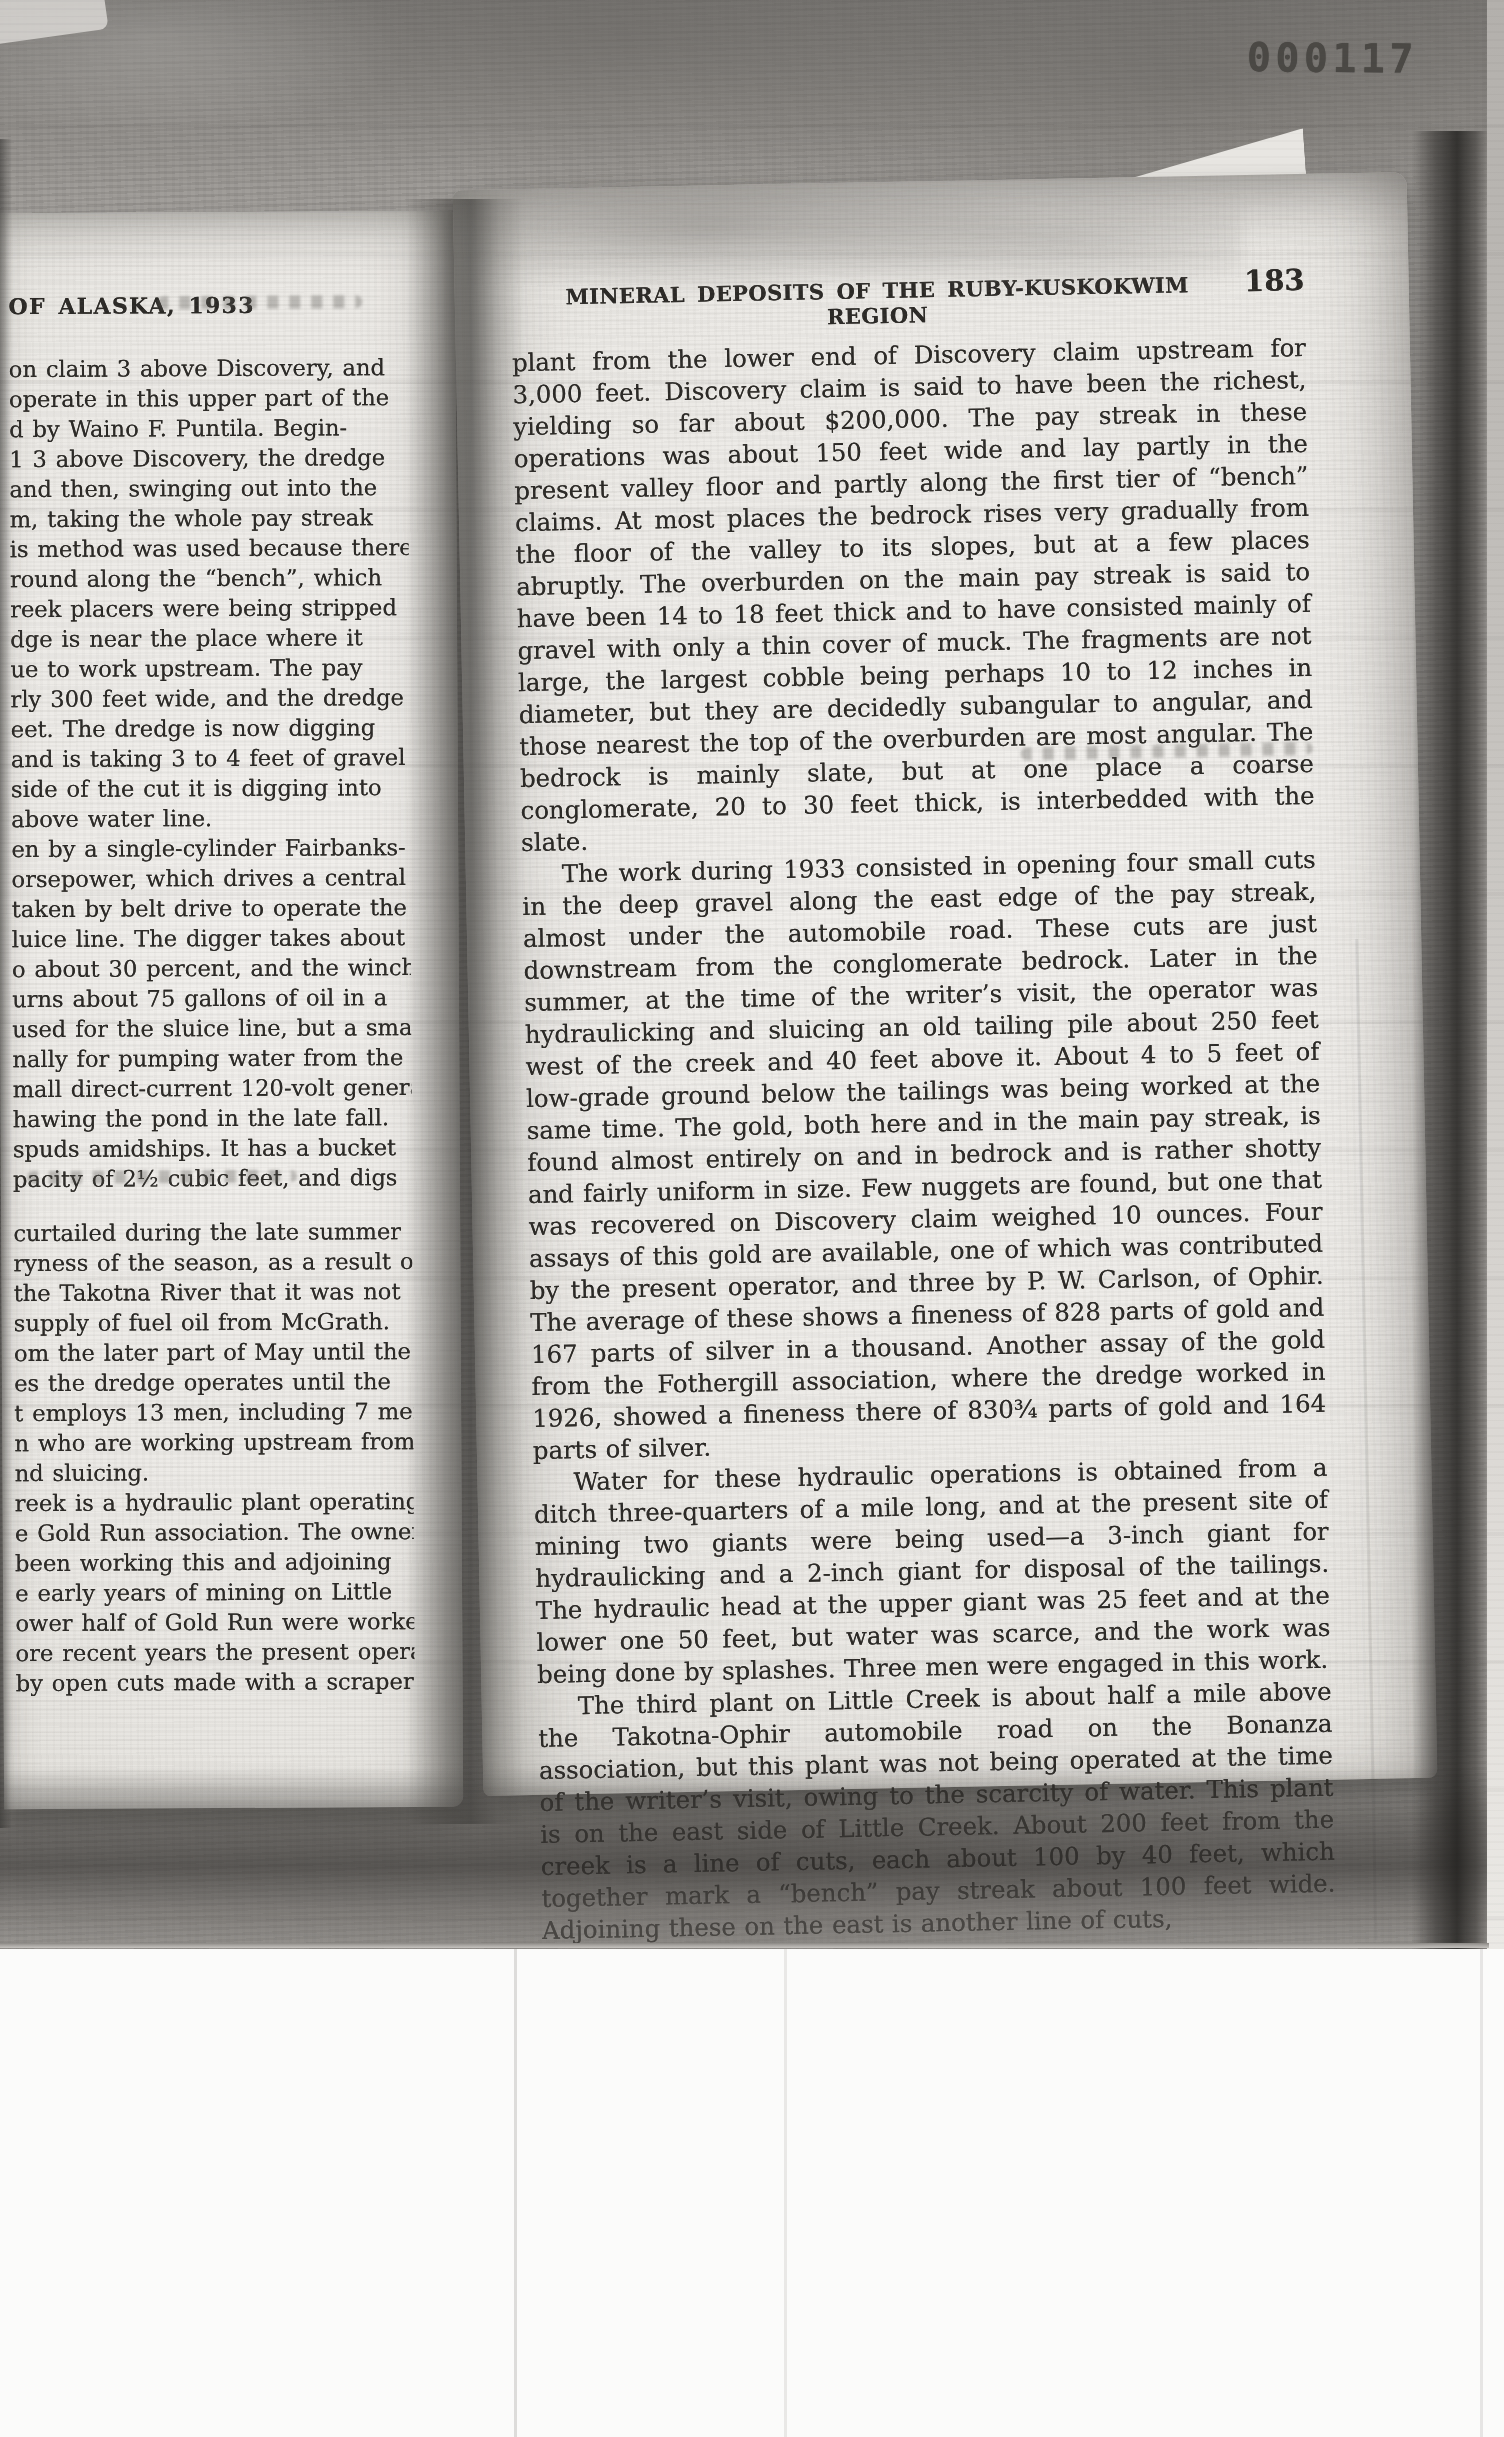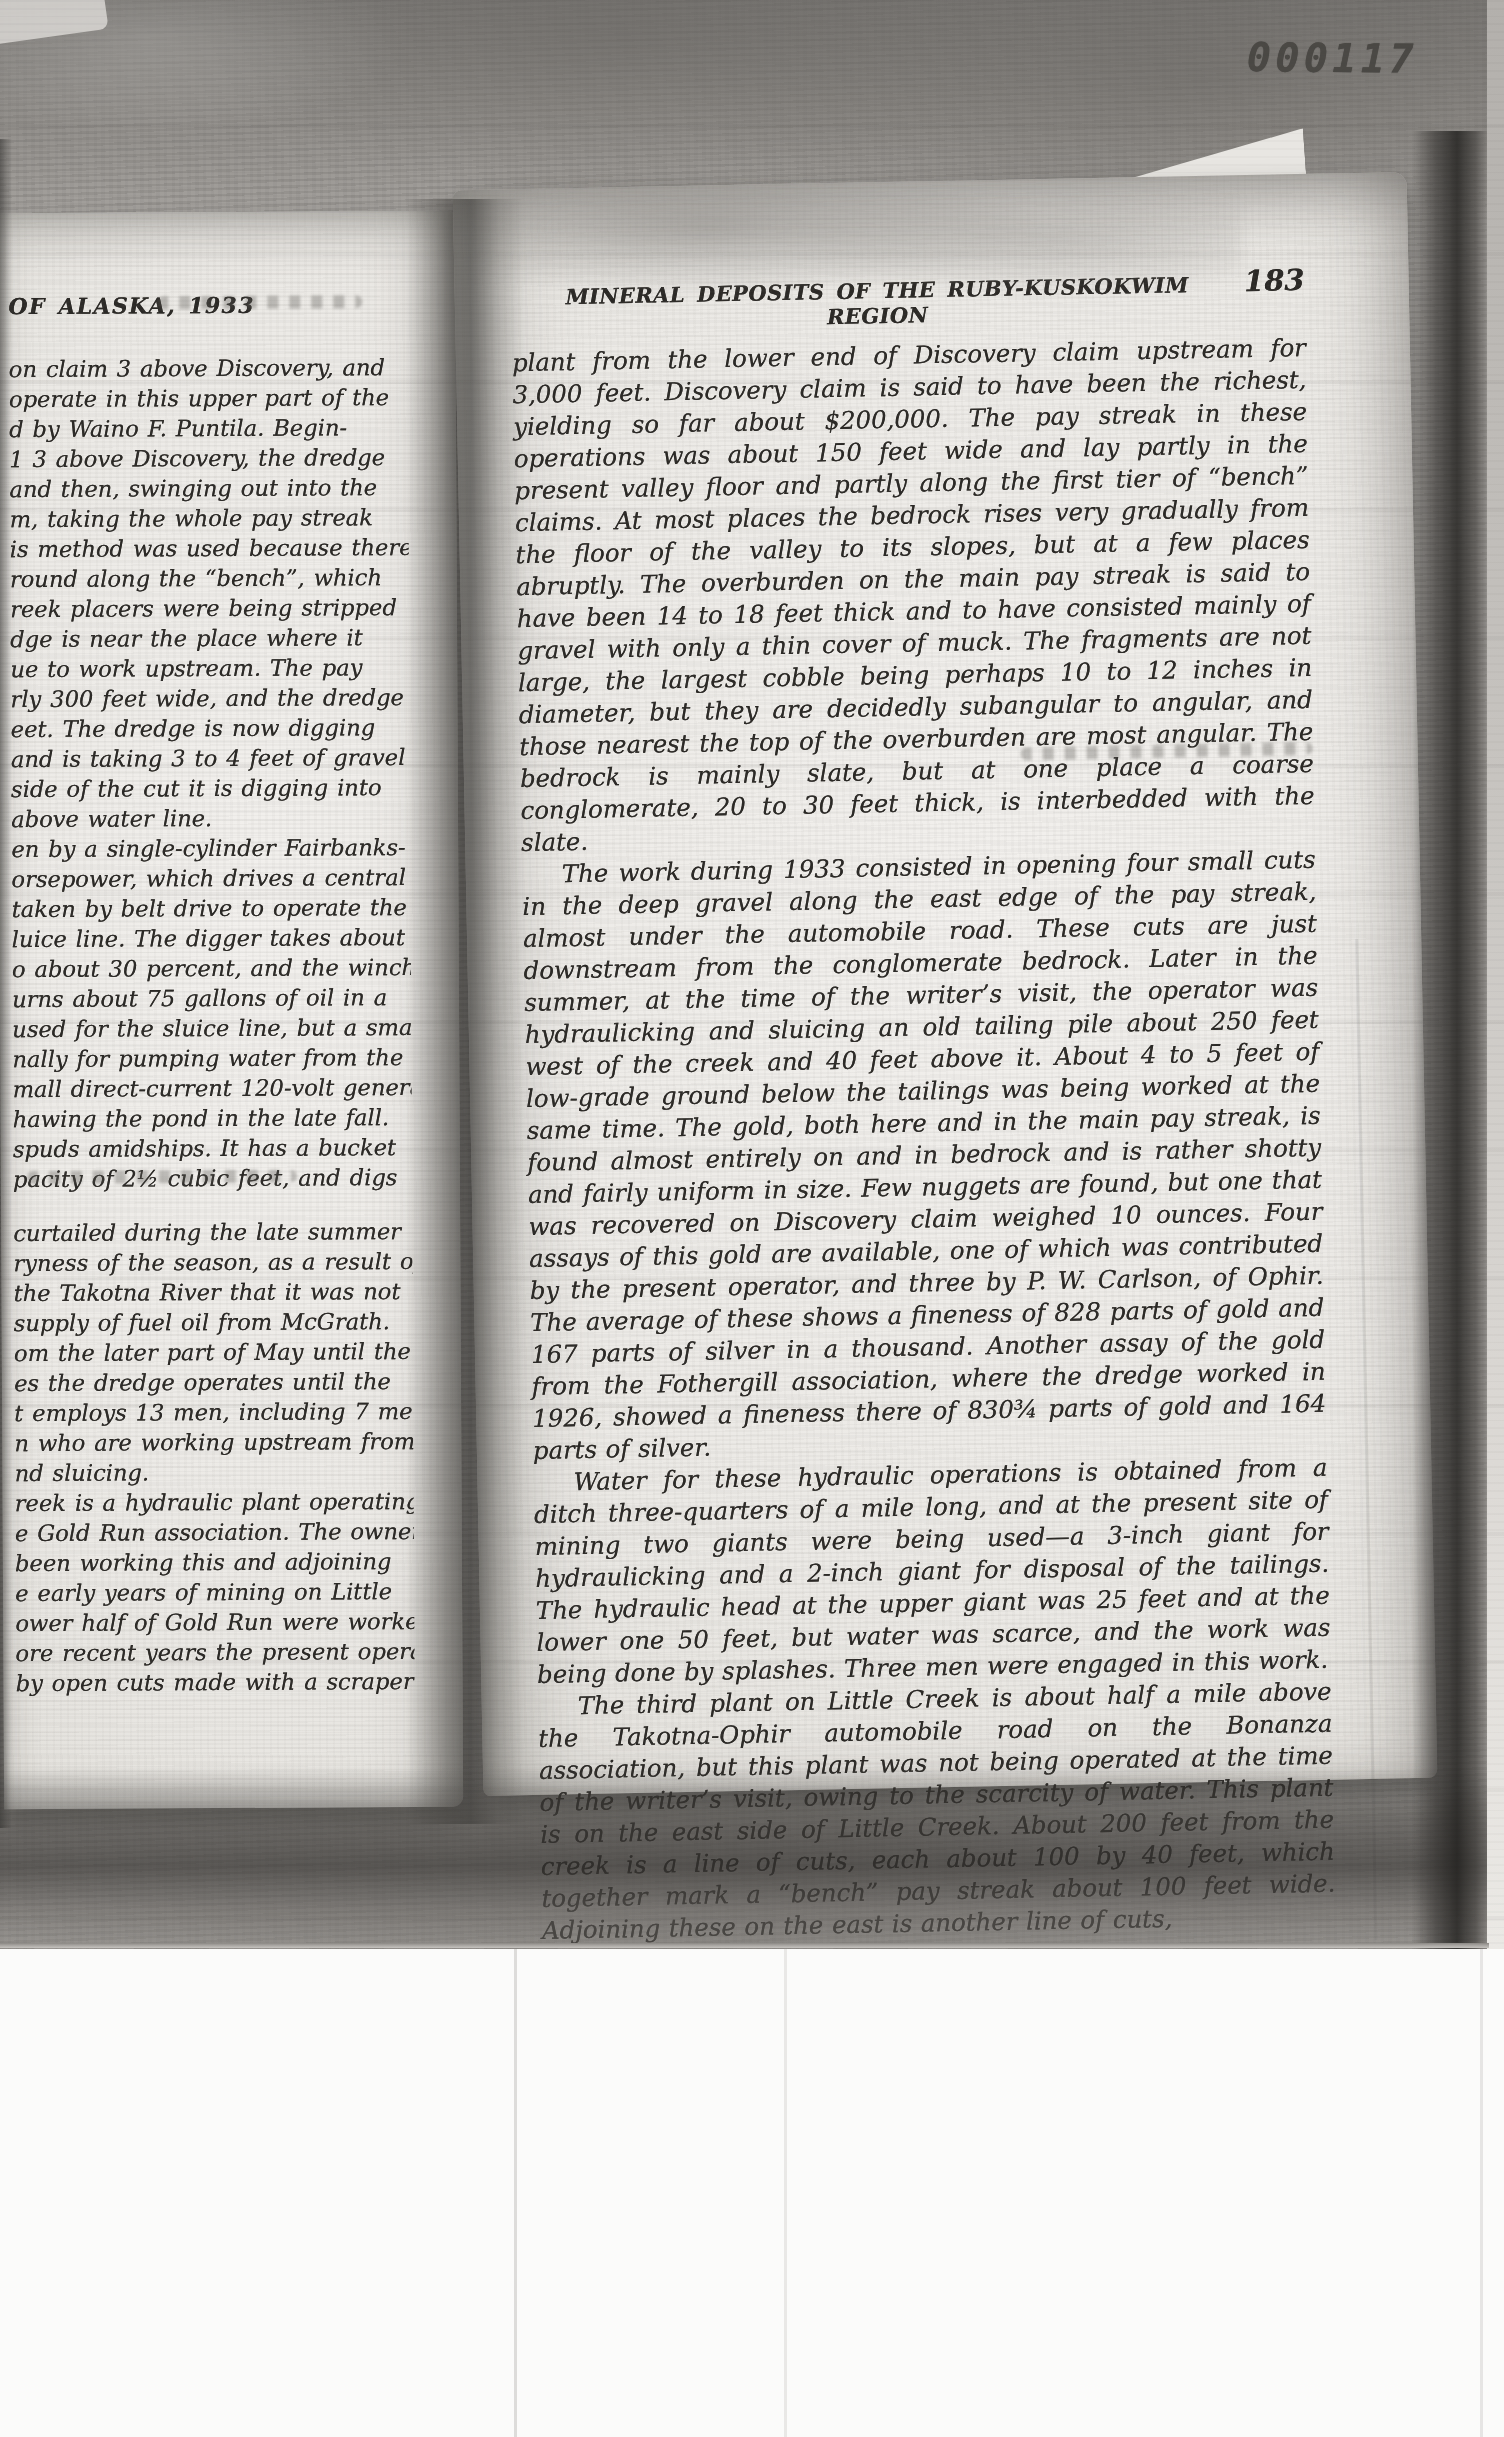--- a/index.html
+++ b/index.html
@@ -1,18 +1,18 @@
 <!DOCTYPE html>
 <html style="font-size:14px"><head>
 <meta charset="utf-8">
 <title>Document</title>
 <style>
   html,body{margin:0;padding:0;background:#fbfbfa;}
   .stage{position:relative;width:1504px;height:2438px;overflow:hidden;
-         font-family:"DejaVu Serif","Liberation Serif",serif;font-style:italic;}
+         font-family:"DejaVu Serif","Liberation Serif",serif;}
 
   
   .scan{position:absolute;left:0;top:0;width:1504px;height:1949px;
     background-color:#a19e9a;
     background-image:
       radial-gradient(ellipse 366px 139px at 10% 2%, rgba(225,223,219,.55), transparent 70%),
       radial-gradient(ellipse 609px 226px at 42% 2%, rgba(118,115,111,.55), transparent 70%),
       radial-gradient(ellipse 784px 261px at 80% 4%, rgba(104,101,97,.5), transparent 70%),
       radial-gradient(ellipse 1306px 522px at 50% 97%, rgba(104,101,97,.45), transparent 72%),
       repeating-linear-gradient(178deg, rgba(0,0,0,.05) 0 2.6px, rgba(255,255,255,.045) 2.6px 6.1px),

